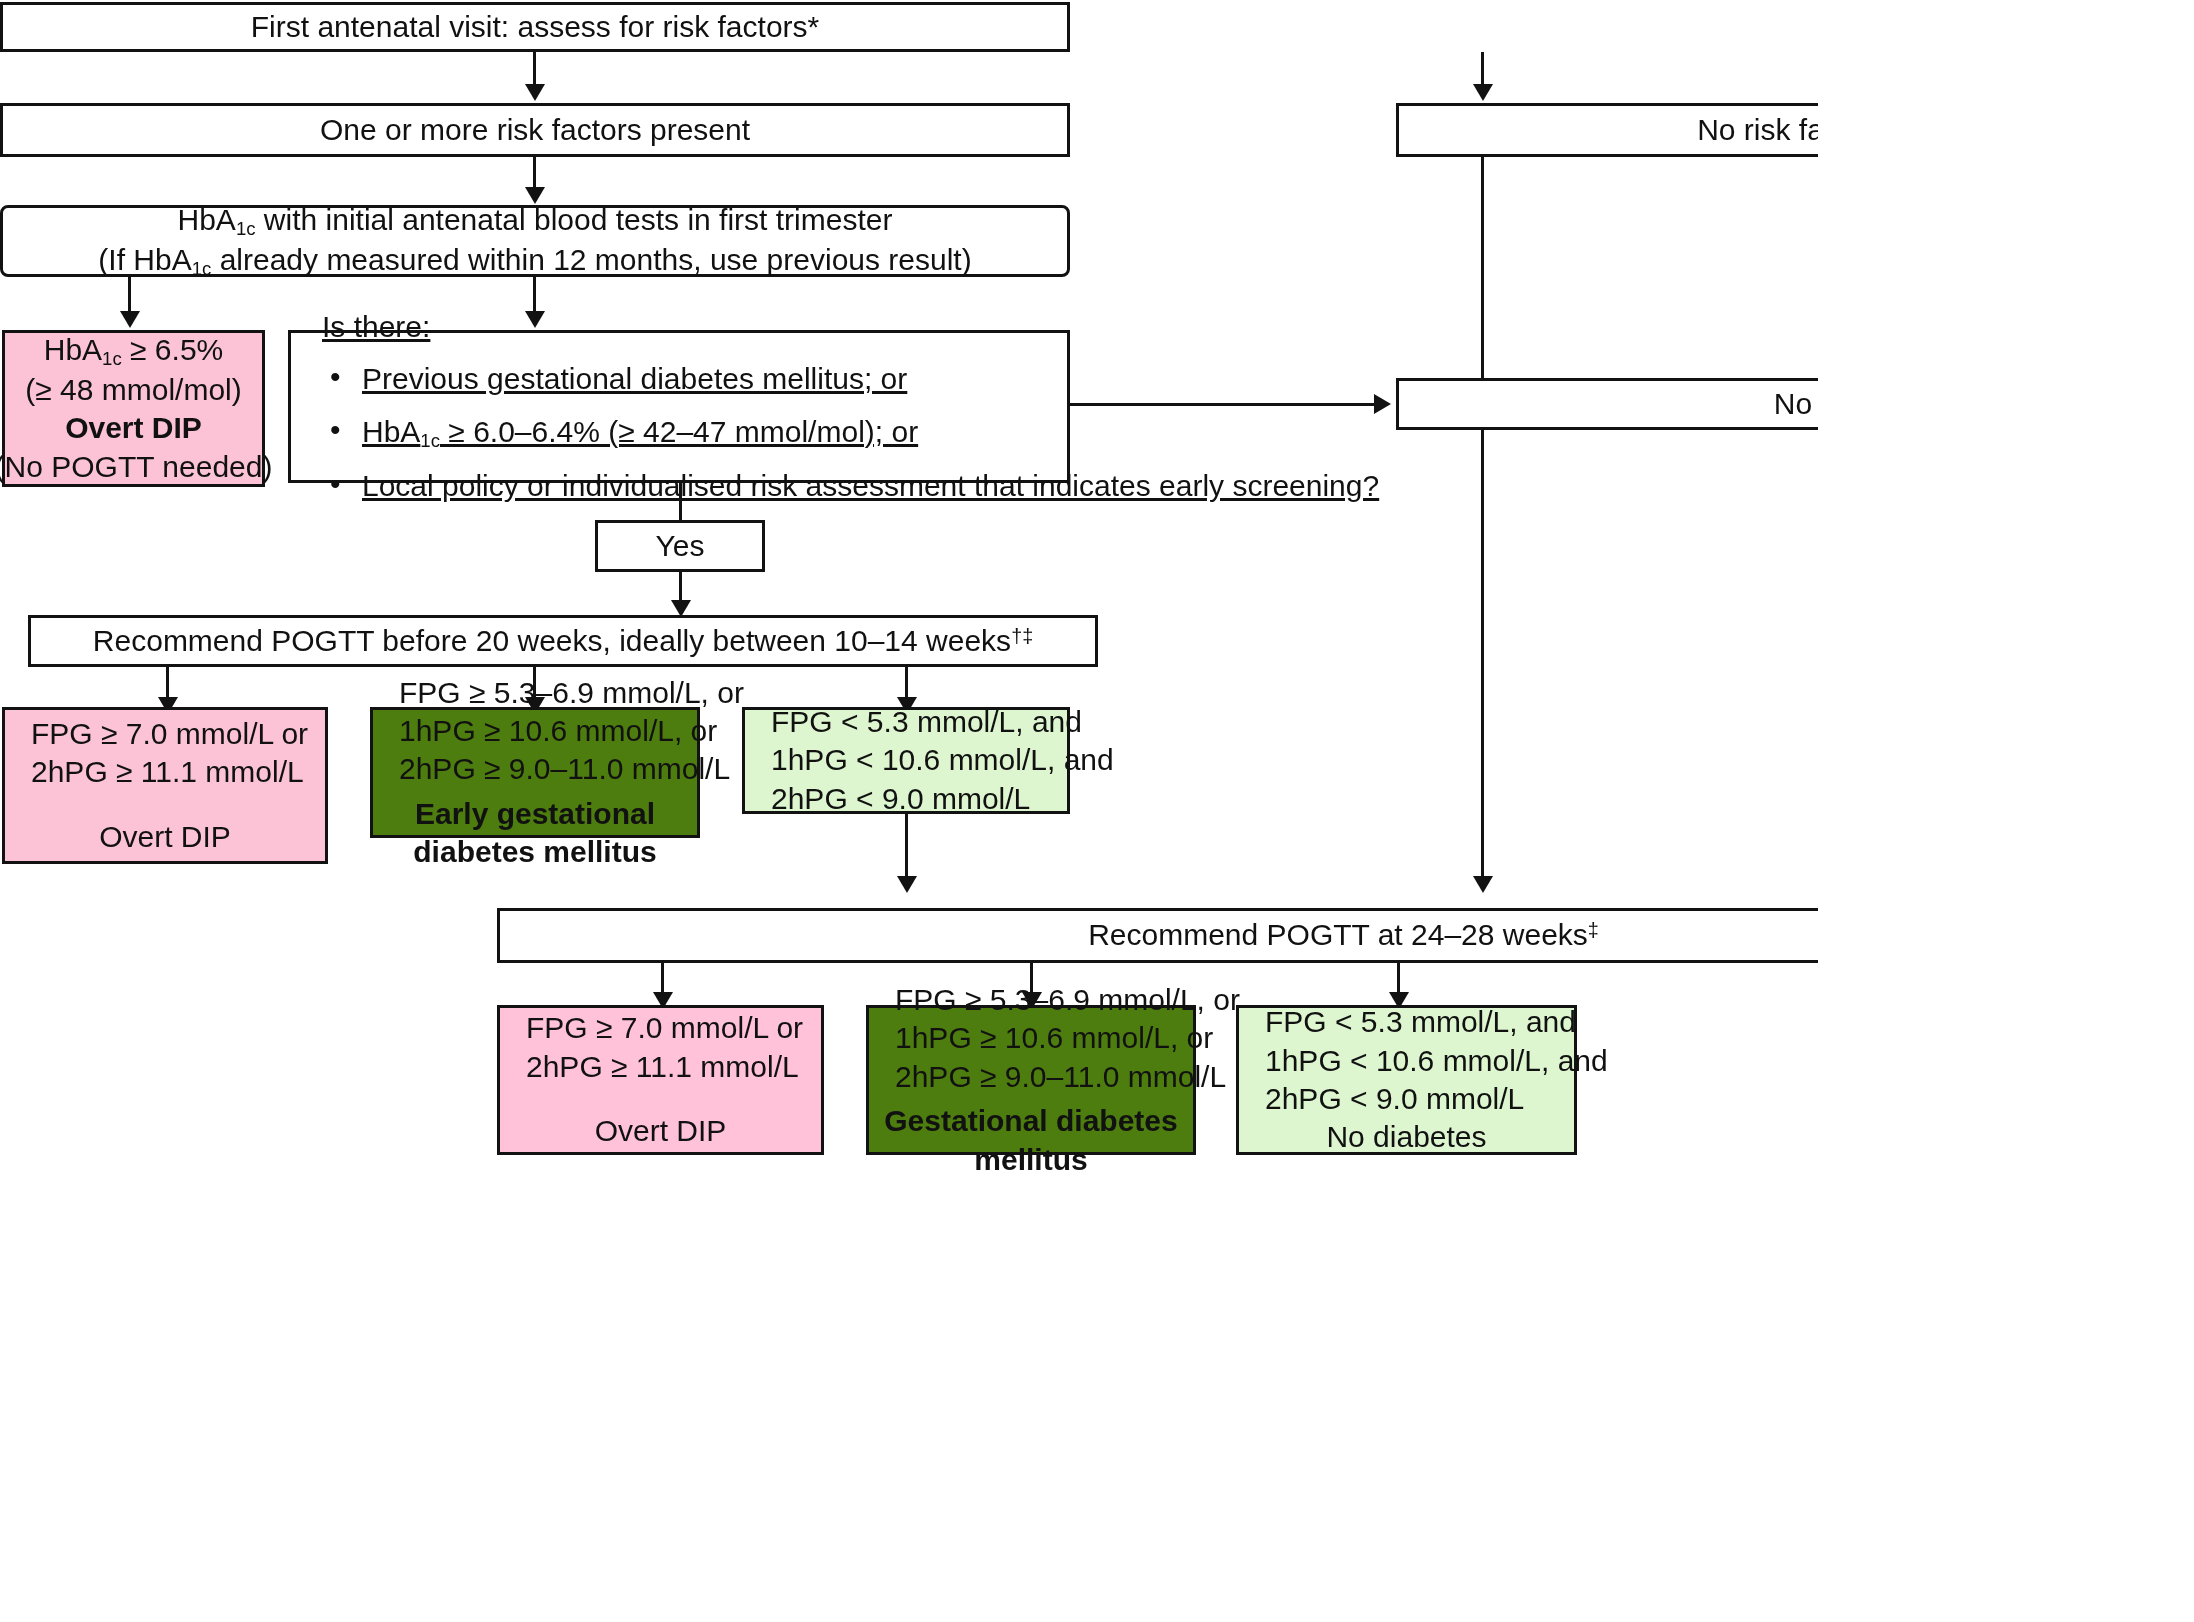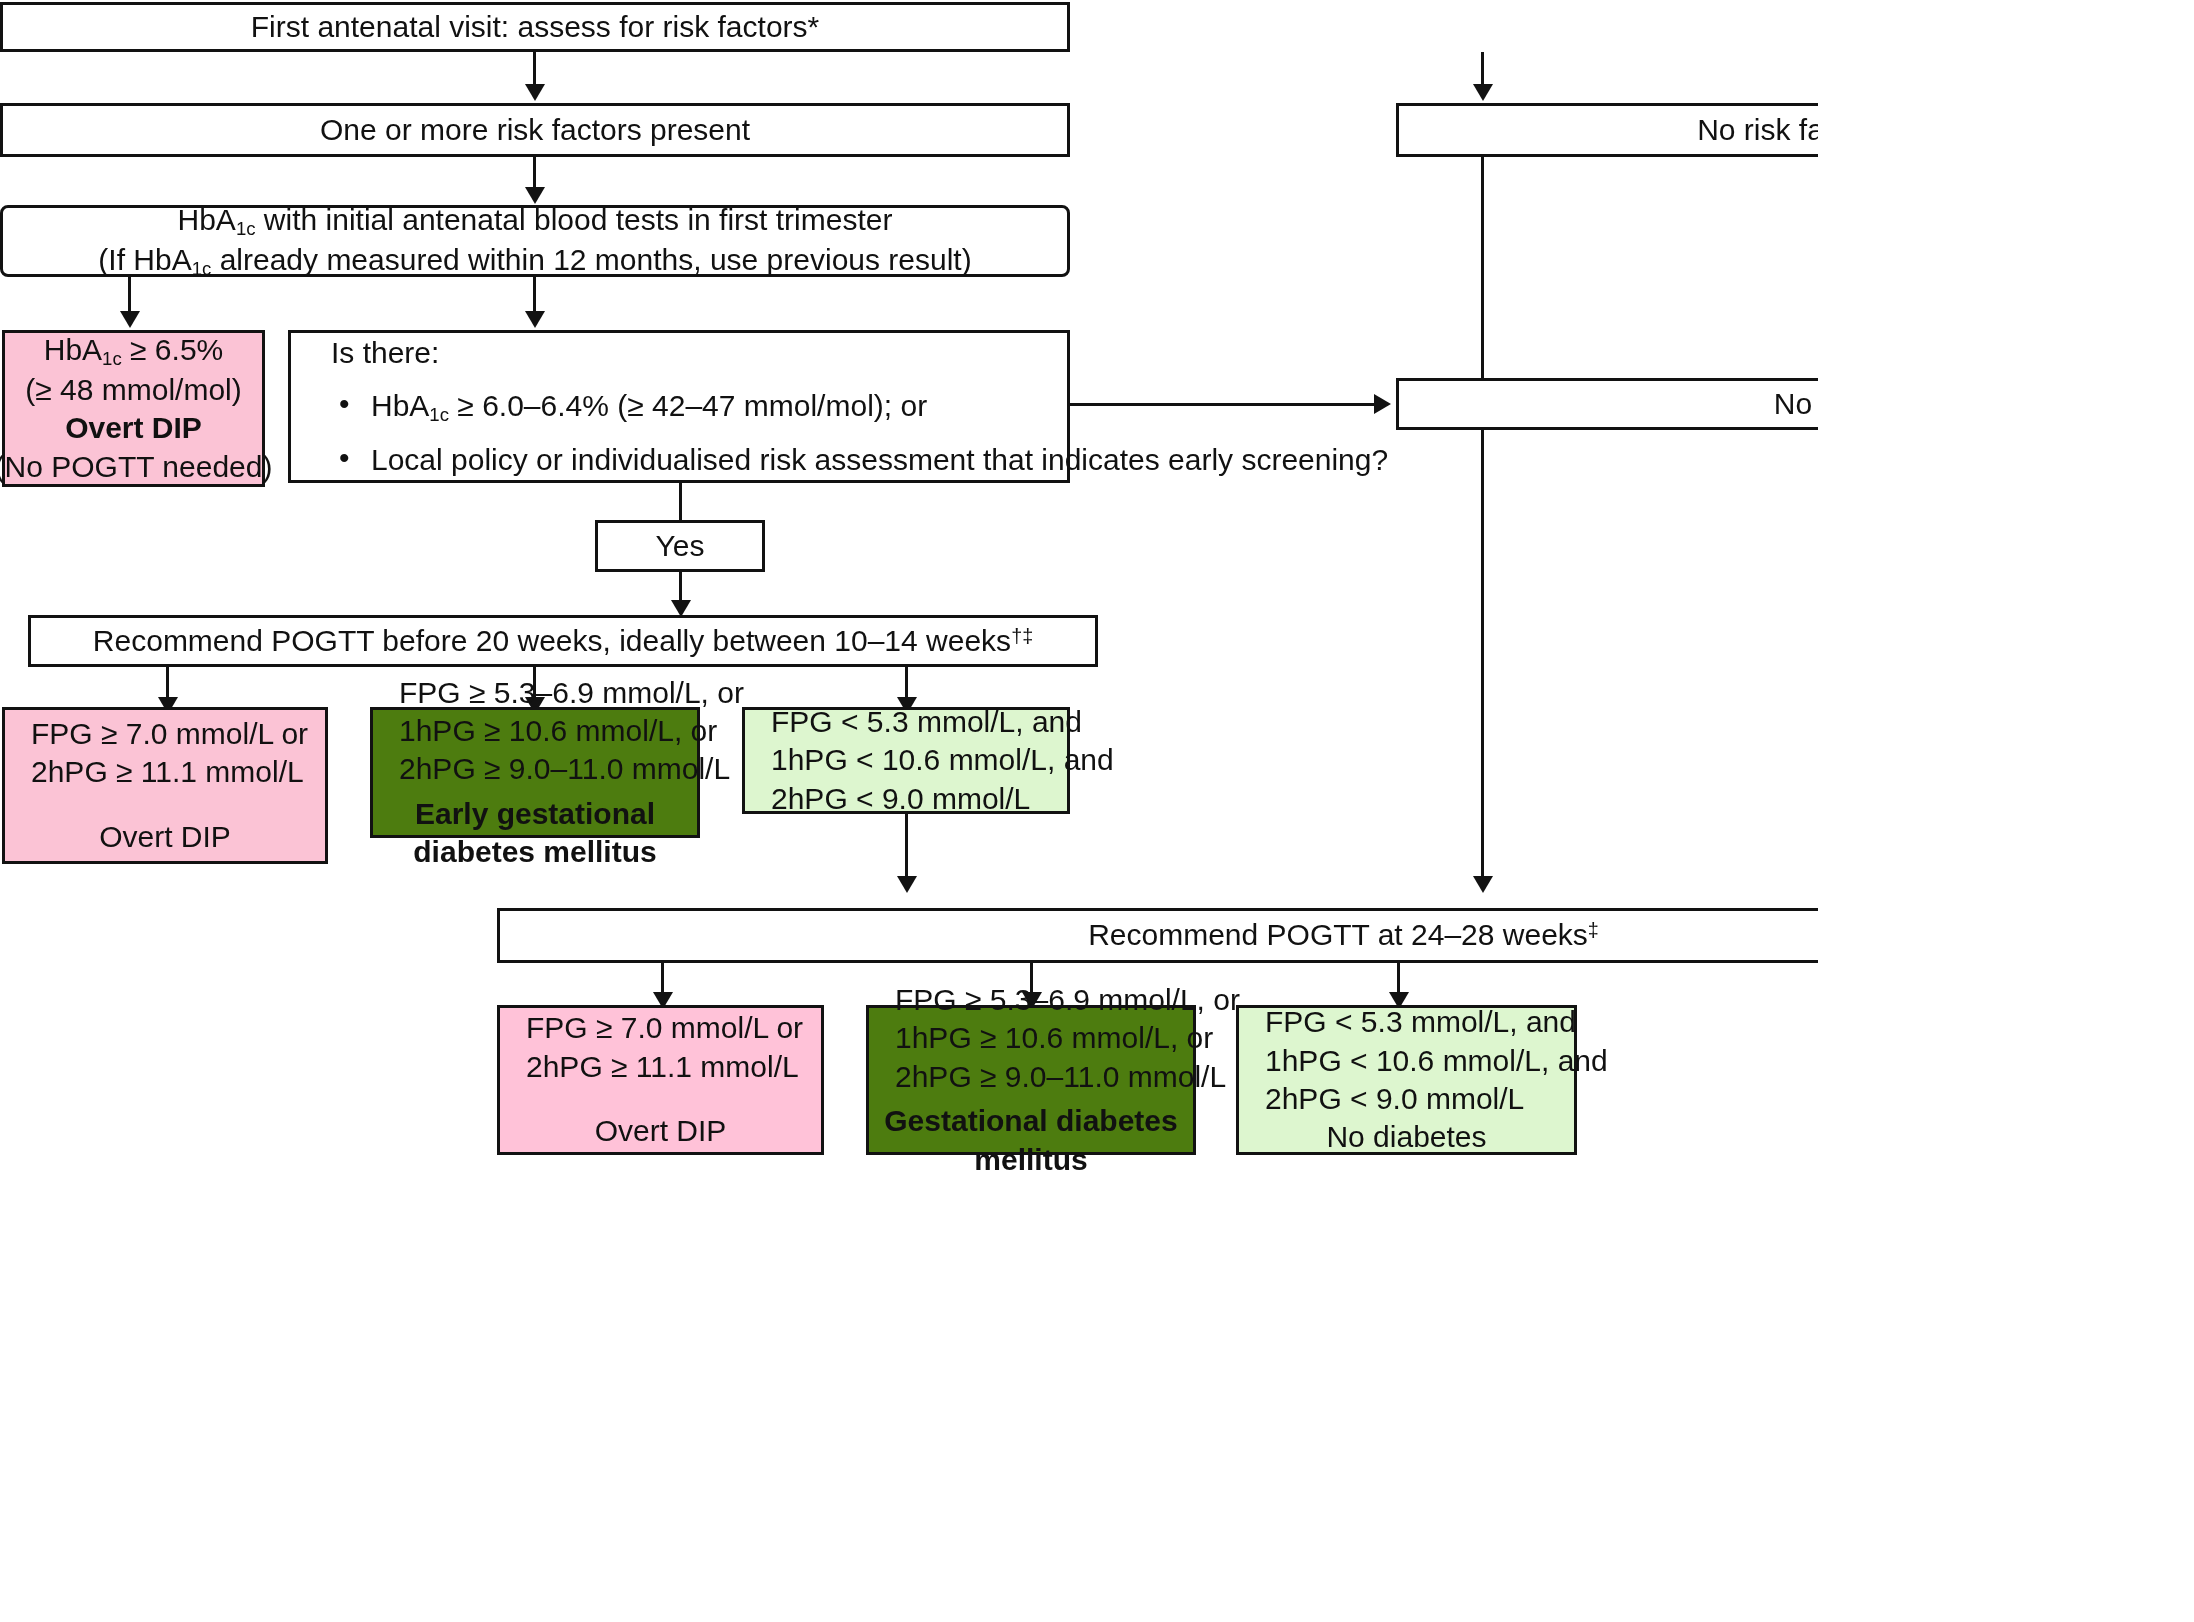--- a/index.html
+++ b/index.html
@@ -77,21 +77,21 @@
     margin: 14px 0 0 0;
     white-space: nowrap;
   }
   .bullets li::before {
     content: "\2022";
     position: absolute;
     left: 8px;
     top: -2px;
     font-size: 30px;
   }
-  .pad-l { padding-left: 40px; padding-right: 18px; }
+  .pad-l { padding-left: 31px; padding-right: 18px; text-decoration: underline; }
   .pad-inner { padding: 0 26px; }
   .gap { height: 26px; }
 </style>
 </head>
 <body>
 
 <div id="canvas">
 
   <div class="node" style="left:0px; top:2px; width:1070px; height:50px;">
     <span class="line">First antenatal visit: assess for risk factors*</span>
@@ -131,20 +131,21 @@
     <span class="line"><span>HbA</span><span class="sub">1c</span><span> ≥ 6.5%</span></span>
     <span class="line">(≥ 48 mmol/mol)</span>
     <span class="gap"></span>
     <span class="line bold">Overt DIP</span>
     <span class="line">(No POGTT needed)</span>
   </div>
 
   <div class="node left-align pad-l" style="left:288px; top:330px; width:782px; height:153px;">
     <span class="line">Is there:</span>
     <ul class="bullets">
+      <li>Previous gestational diabetes mellitus; or</li>
       <li><span>HbA</span><span class="sub">1c</span><span> ≥ 6.0–6.4% (≥ 42–47 mmol/mol); or</span></li>
       <li>Local policy or individualised risk assessment that indicates early screening?</li>
     </ul>
   </div>
 
   <div class="hline" style="left:1070px; top:403px; width:304px;"></div>
   <div class="arrow-right" style="left:1374px; top:394px;"></div>
 
   <div class="node" style="left:1396px; top:378px; width:794px; height:52px;">
     <span class="line">No</span>

